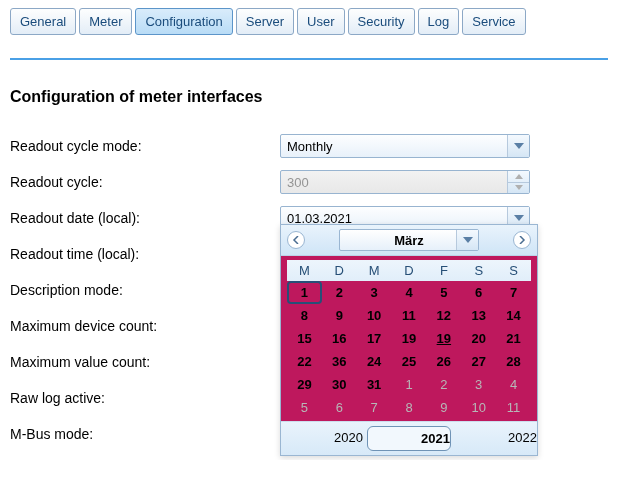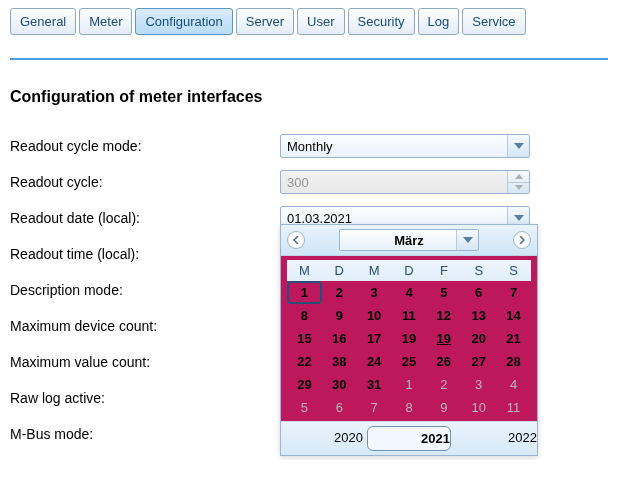--- a/index.html
+++ b/index.html
@@ -294,21 +294,21 @@
         <div class="cal-day">13</div>
         <div class="cal-day">14</div>
         <div class="cal-day">15</div>
         <div class="cal-day">16</div>
         <div class="cal-day">17</div>
         <div class="cal-day">19</div>
         <div class="cal-day today">19</div>
         <div class="cal-day">20</div>
         <div class="cal-day">21</div>
         <div class="cal-day">22</div>
-        <div class="cal-day">38</div>
+        <div class="cal-day">36</div>
         <div class="cal-day">24</div>
         <div class="cal-day">25</div>
         <div class="cal-day">26</div>
         <div class="cal-day">27</div>
         <div class="cal-day">28</div>
         <div class="cal-day">29</div>
         <div class="cal-day">30</div>
         <div class="cal-day">31</div>
         <div class="cal-day other">1</div>
         <div class="cal-day other">2</div>

